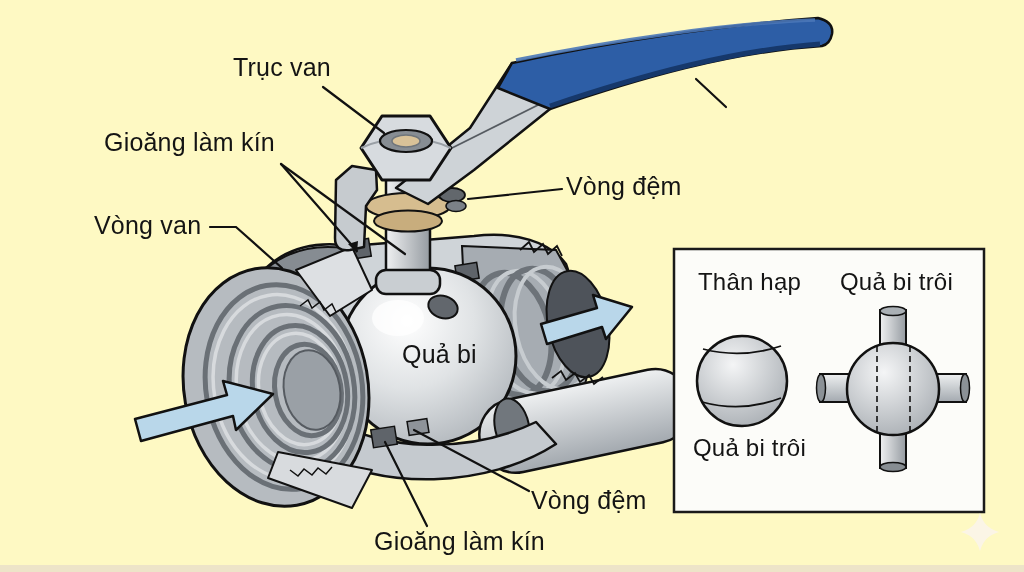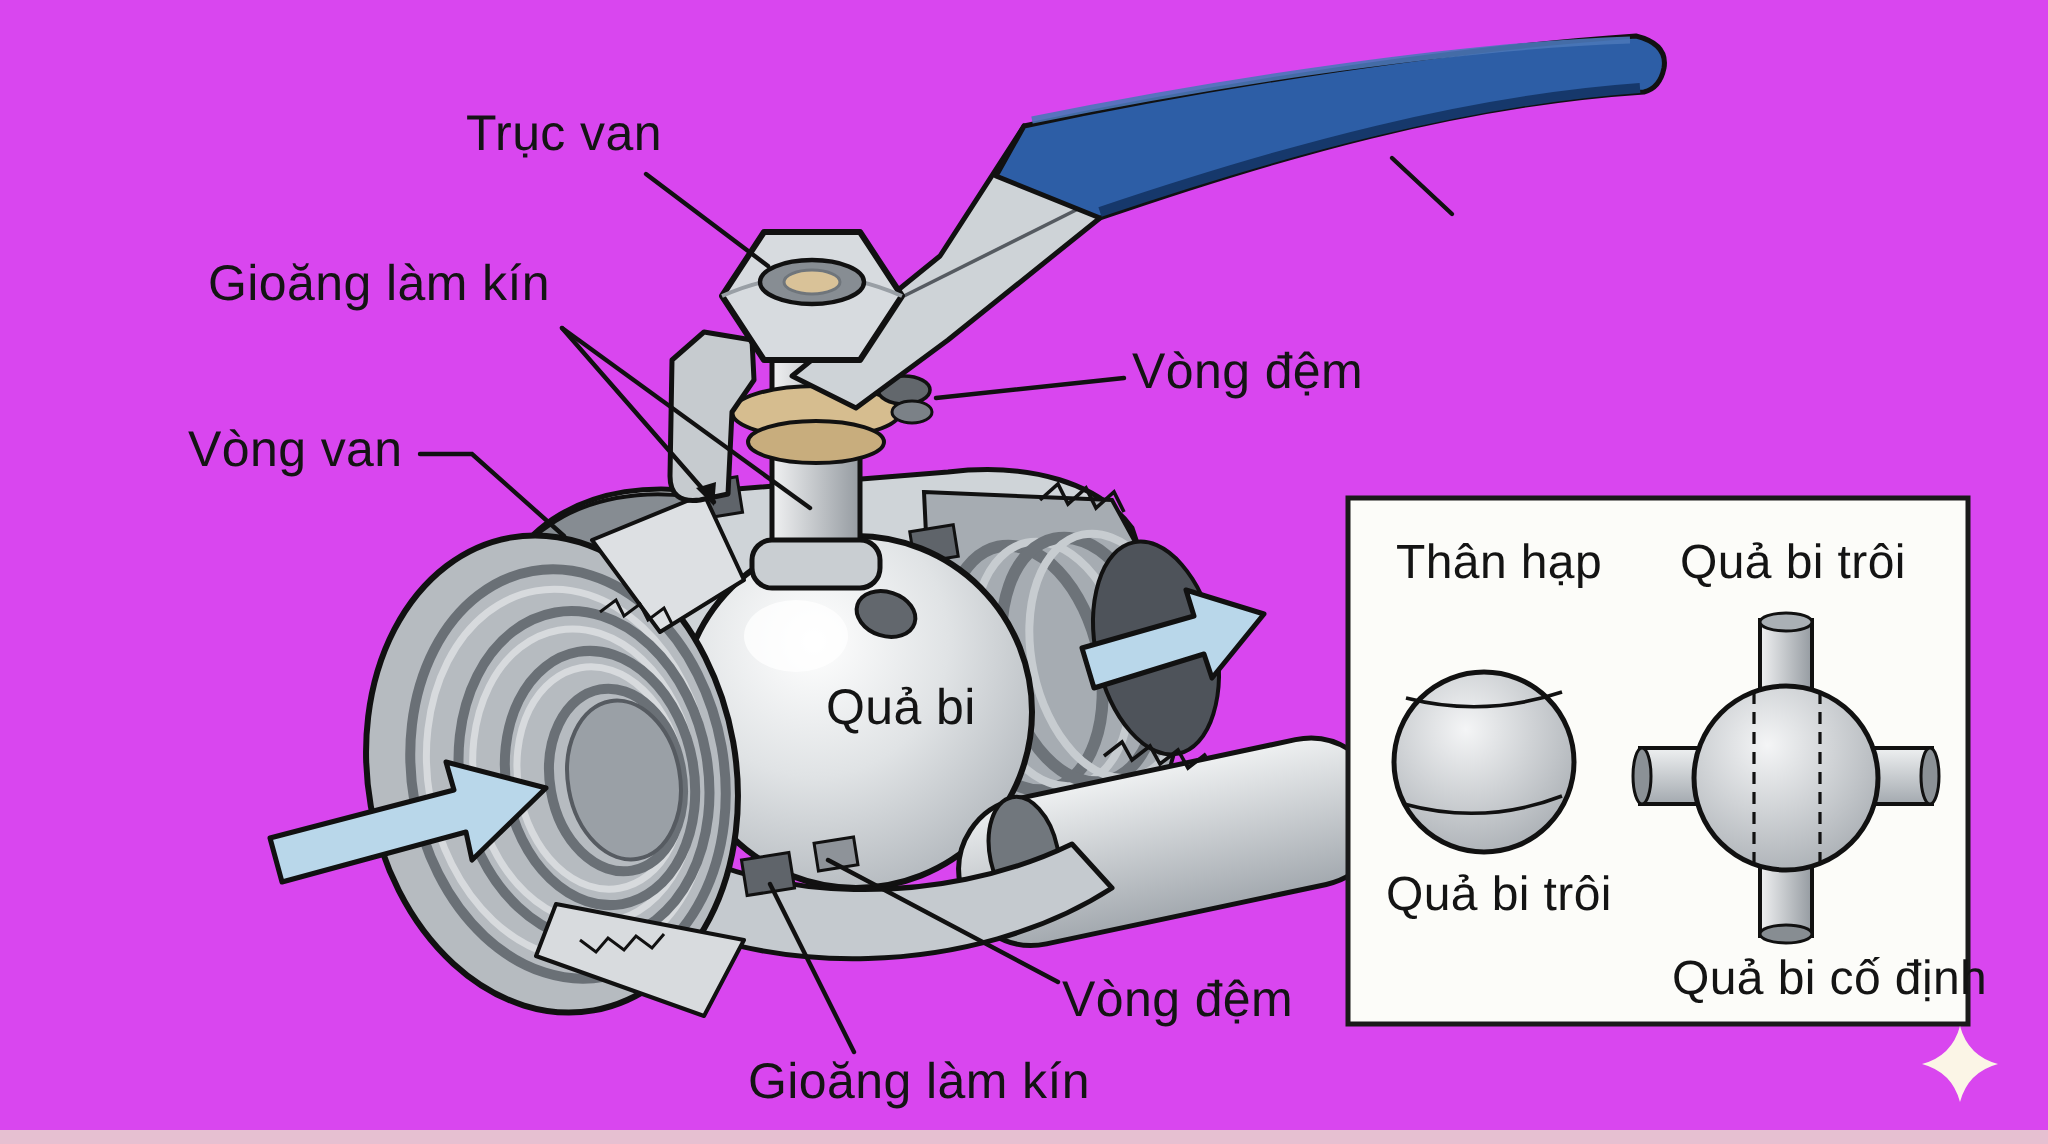--- a/index.html
+++ b/index.html
@@ -1,19 +1,19 @@
 <!DOCTYPE html>
 <html><head>
 <meta charset="utf-8">
 <style>
   html,body{margin:0;padding:0;}
   .stage{
     position:relative;
     width:1024px;height:572px;
-    background:#d946ef;
+    background:#fef9c3;
     overflow:hidden;
     font-family:"Liberation Sans","DejaVu Sans",sans-serif;
   }
   .illu{position:absolute;left:0;top:0;}
   .lbl{
     position:absolute;
     color:#141414;
     font-size:25px;
     line-height:1.15;
     white-space:nowrap;
@@ -170,23 +170,22 @@
       <line x1="529" y1="491" x2="414" y2="430"></line>
       <line x1="427" y1="526" x2="385" y2="442"></line>
       <polygon points="357,253 348,244 358,241" fill="#111" stroke="none"></polygon>
     </g>
   </svg>
 
   <div class="lbl" style="left:233px;top:53px">Trục van</div>
   <div class="lbl" style="left:104px;top:128px">Gioăng làm kín</div>
   <div class="lbl" style="left:94px;top:211px">Vòng van</div>
   <div class="lbl" style="left:566px;top:172px">Vòng đệm</div>
-  <div class="lbl" style="left:413px;top:340px">Quả bi</div>
+  <div class="lbl" style="left:402px;top:340px">Quả bi</div>
   <div class="lbl" style="left:531px;top:486px">Vòng đệm</div>
   <div class="lbl" style="left:374px;top:527px">Gioăng làm kín</div>
 
   <div class="lbl inset-text" style="left:698px;top:268px">Thân hạp</div>
   <div class="lbl inset-text" style="left:840px;top:268px">Quả bi trôi</div>
   <div class="lbl inset-text" style="left:693px;top:434px">Quả bi trôi</div>
-  <div class="lbl inset-text" style="left:836px;top:476px">Quả bi cố định</div>
 
   <div class="bottom-shade"></div>
 </div>
 
 </body></html>

